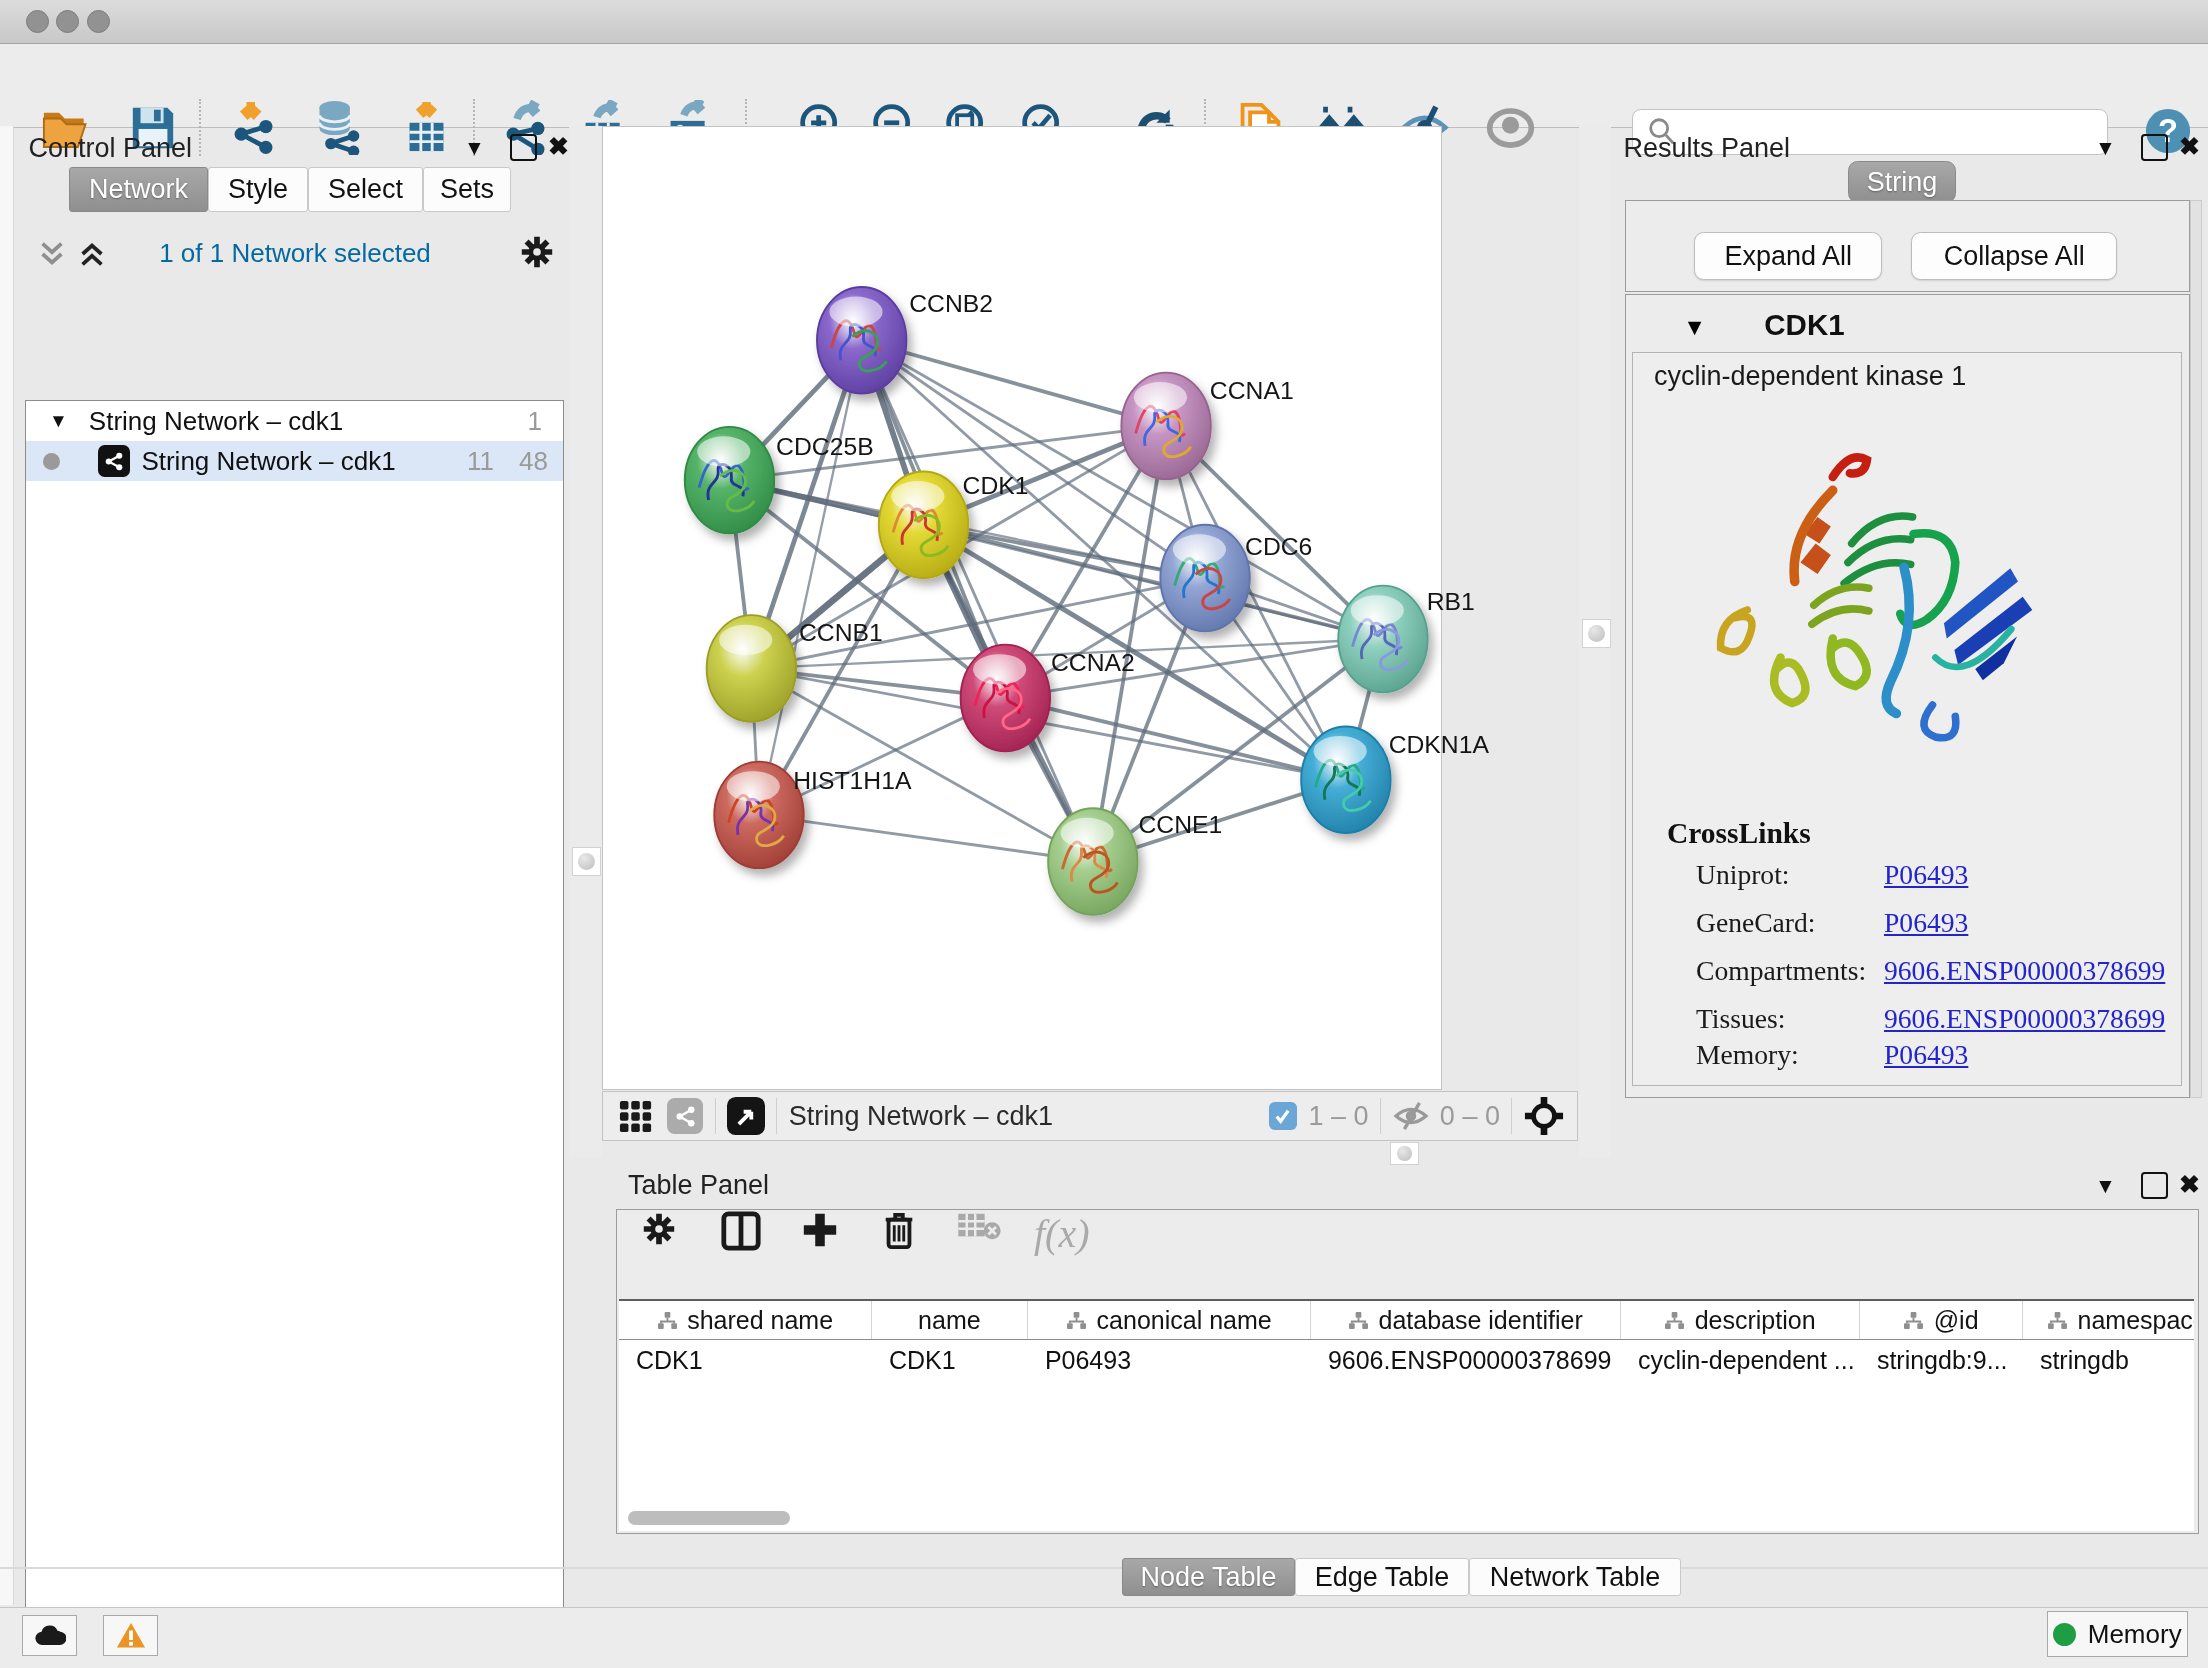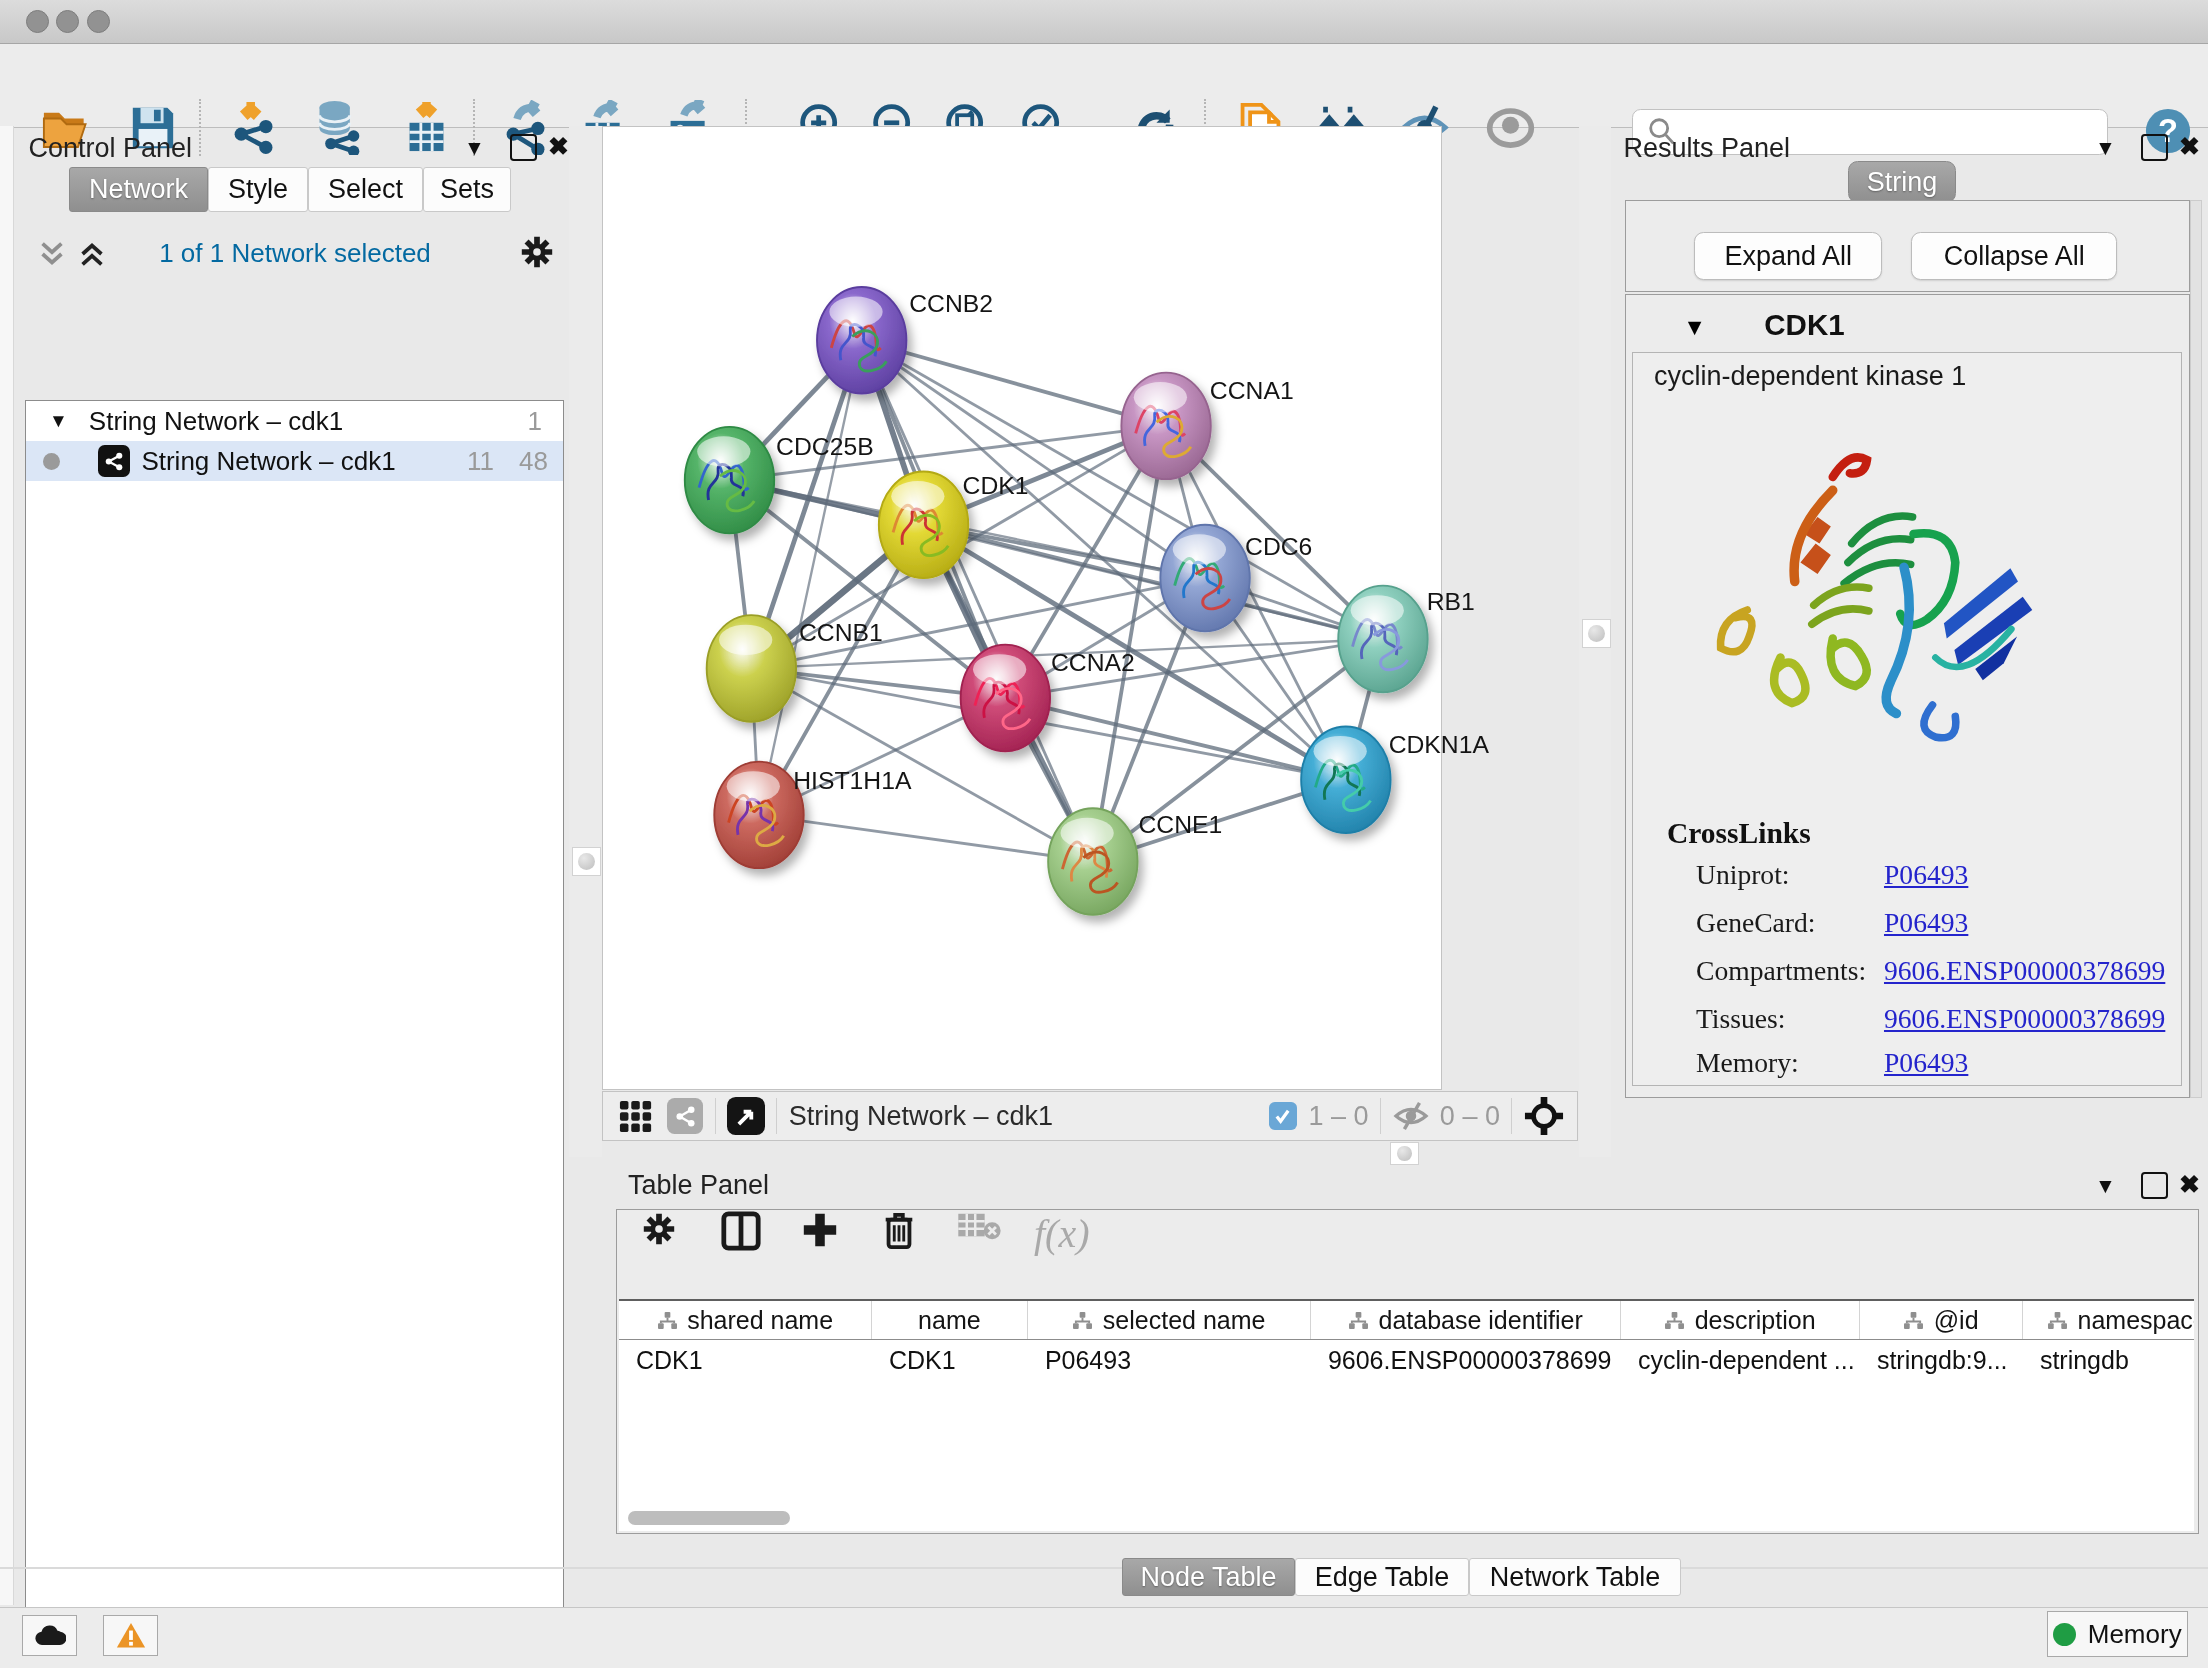--- a/index.html
+++ b/index.html
@@ -624,21 +624,21 @@
             <a class="xlink serif" style="color:#2424cc">P06493</a>
           </div>
           <div class="xlrow serif" style="display:flex;margin-bottom:16px">
             <span style="width:188px">GeneCard:</span>
             <a class="xlink serif" style="color:#2424cc">P06493</a>
           </div>
           <div class="xlrow serif" style="display:flex;margin-bottom:16px">
             <span style="width:188px">Compartments:</span>
             <a class="xlink serif" style="color:#2424cc">9606.ENSP00000378699</a>
           </div>
-          <div class="xlrow serif" style="display:flex;margin-bottom:12px">
+          <div class="xlrow serif" style="display:flex;margin-bottom:4px">
             <span style="width:188px">Tissues:</span>
             <a class="xlink serif" style="color:#2424cc">9606.ENSP00000378699</a>
           </div>
           <div class="xlrow serif" style="display:flex;margin-bottom:16px">
             <span style="width:188px">Memory:</span>
             <a class="xlink serif" style="color:#2424cc">P06493</a>
           </div>
         </div>
     </div>
   </div>
@@ -711,21 +711,21 @@
         </div>
         <div class="th" style="width:283px;flex:none">
           <svg width="21" height="19" viewBox="0 0 22 20">
             <g fill="#8f8f8f">
               <rect x="8" y="1" width="6" height="6" rx="1"></rect>
               <rect x="1" y="13" width="6" height="6" rx="1"></rect>
               <rect x="15" y="13" width="6" height="6" rx="1"></rect>
             </g>
             <path d="M11 7 v4 M4 13 v-2 h14 v2" stroke="#8f8f8f" stroke-width="2" fill="none"></path>
           </svg>
-          <span>selected name</span>
+          <span>canonical name</span>
         </div>
         <div class="th" style="width:310px;flex:none">
           <svg width="21" height="19" viewBox="0 0 22 20">
             <g fill="#8f8f8f">
               <rect x="8" y="1" width="6" height="6" rx="1"></rect>
               <rect x="1" y="13" width="6" height="6" rx="1"></rect>
               <rect x="15" y="13" width="6" height="6" rx="1"></rect>
             </g>
             <path d="M11 7 v4 M4 13 v-2 h14 v2" stroke="#8f8f8f" stroke-width="2" fill="none"></path>
           </svg>

